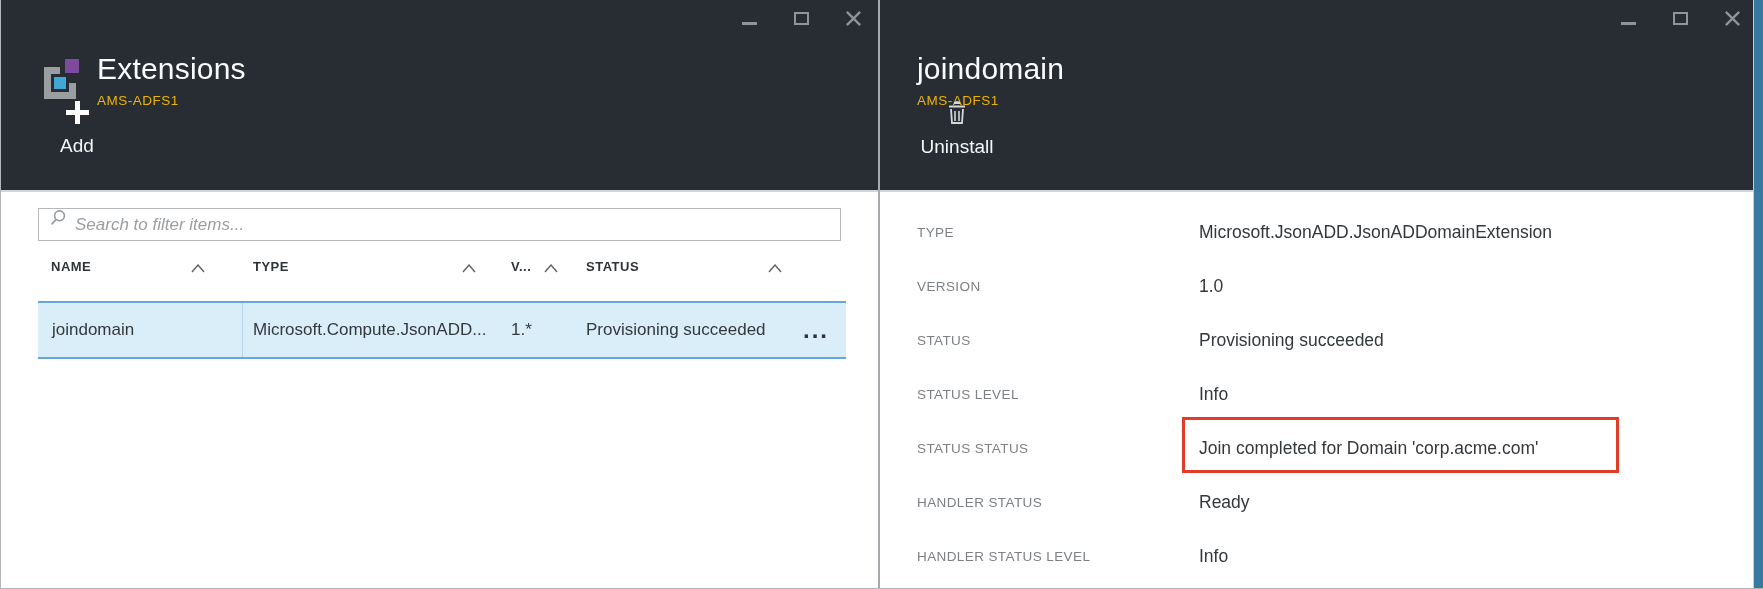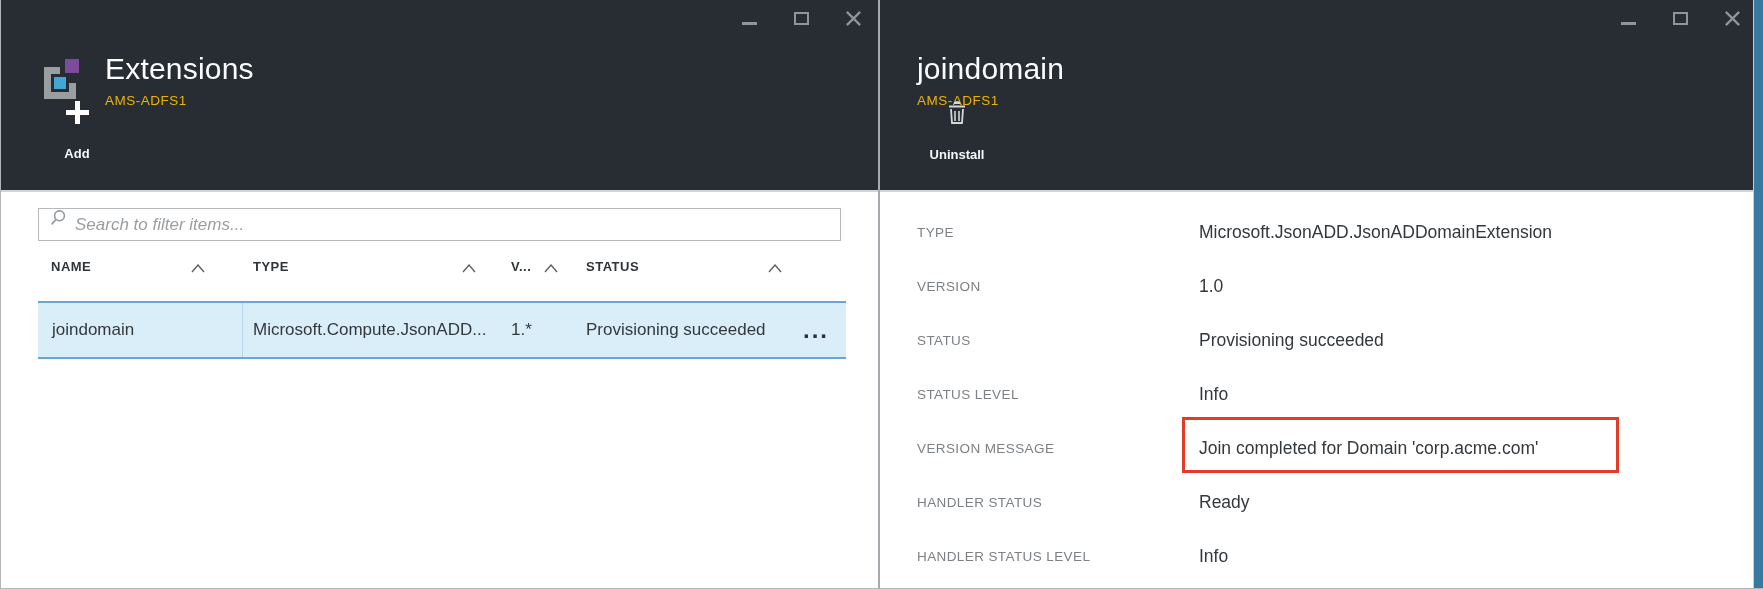--- a/index.html
+++ b/index.html
@@ -16,33 +16,33 @@
   .blade{position:absolute;top:0;height:589px;background:#fff;}
   .blade-left{left:0;width:877px;}
   .blade-right{left:879px;width:873px;}
   .blade-divider{position:absolute;left:877px;top:0;width:2px;height:589px;background:#a6aaae;}
   .blue-strip{position:absolute;left:1752px;top:0;width:11px;height:589px;
               background:var(--scroll-strip);border-left:1px solid #c9cdd0;}
 
   .blade-header{position:absolute;top:0;left:0;right:0;height:192px;background:var(--header-bg);
                 border-bottom:2px solid #d2d5d8;}
   .blade-icon{position:absolute;left:37px;top:55px;width:48px;height:48px;}
-  .titles{position:absolute;left:104px;top:52px;}
+  .titles{position:absolute;left:96px;top:52px;}
   .blade-right .titles{left:37px;}
   .blade-title{font-size:30px;font-weight:300;color:#fbfcfd;letter-spacing:.2px;line-height:34px;}
   .blade-subtitle{margin-top:7px;font-size:13.5px;color:#eab308;letter-spacing:.5px;}
 
   .win-controls{position:absolute;top:4px;left:734px;display:flex;gap:24px;}
   .win-btn{width:28px;height:28px;display:flex;align-items:center;justify-content:center;
            background:transparent;border:0;cursor:pointer;}
   .min-glyph{width:15px;height:3px;background:#8e959b;margin-top:10px;}
   .max-glyph{width:15px;height:13px;border:2px solid #8e959b;}
 
   .toolbar-btn{position:absolute;top:101px;text-align:center;cursor:pointer;color:#f4f6f7;}
-  .toolbar-btn .tb-label{display:block;margin-top:18px;font-size:13px;font-weight:700;}
+  .toolbar-btn .tb-label{display:block;margin-top:7px;font-size:19px;font-weight:400;}
   .add-btn{left:44px;width:64px;}
   .uninstall-btn{left:37px;width:80px;}
   .plus-icon{position:relative;display:inline-block;width:23px;height:23px;}
   .plus-icon::before{content:"";position:absolute;left:0;top:9px;width:23px;height:5px;background:#fff;}
   .plus-icon::after{content:"";position:absolute;left:9px;top:0;width:5px;height:23px;background:#fff;}
 
   
   .searchbox{position:absolute;left:37px;top:208px;width:803px;height:33px;border:1px solid #b6b9bb;
              background:#fff;display:flex;padding:0 8px 0 10px;}
   .searchbox input{flex:1;border:0;outline:none;font-size:17px;color:#33383c;background:transparent;
@@ -198,21 +198,21 @@
       </div>
       <div class="prop-row">
         <span class="prop-label">STATUS</span>
         <span class="prop-value">Provisioning succeeded</span>
       </div>
       <div class="prop-row">
         <span class="prop-label">STATUS LEVEL</span>
         <span class="prop-value">Info</span>
       </div>
       <div class="prop-row">
-        <span class="prop-label">VERSION MESSAGE</span>
+        <span class="prop-label">STATUS STATUS</span>
         <span class="prop-value">Join completed for Domain 'corp.acme.com'</span>
       </div>
       <div class="prop-row">
         <span class="prop-label">HANDLER STATUS</span>
         <span class="prop-value">Ready</span>
       </div>
       <div class="prop-row">
         <span class="prop-label">HANDLER STATUS LEVEL</span>
         <span class="prop-value">Info</span>
       </div>

